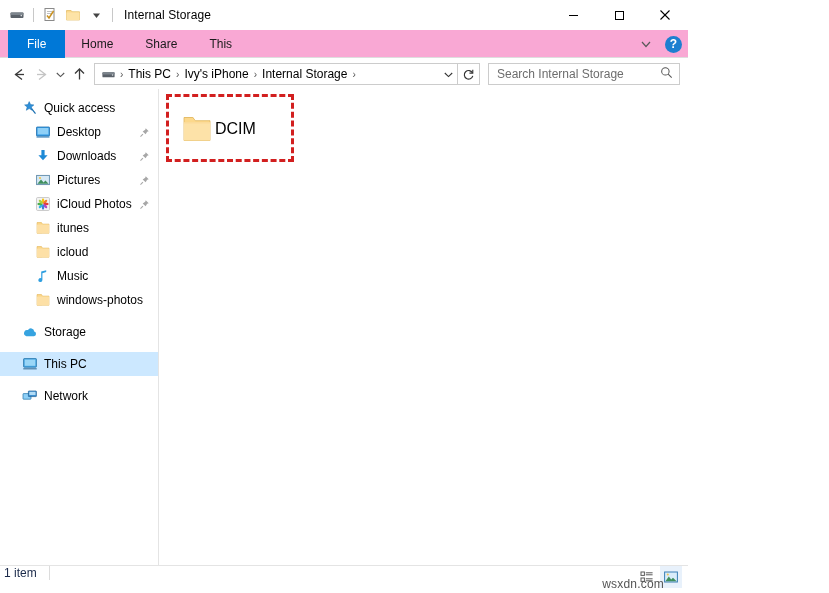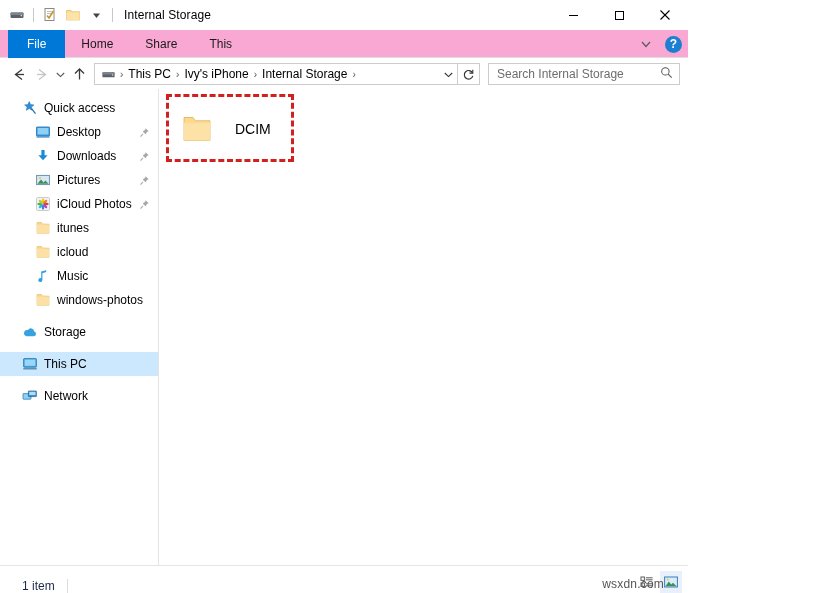--- a/index.html
+++ b/index.html
@@ -225,40 +225,40 @@
     display: flex; align-items: center;
     cursor: default;
     padding-left: 8px;
   }
   .tile .tico {
     width: 32px; height: 32px;
     flex: 0 0 32px;
     display: flex; align-items: center; justify-content: center;
   }
   .tile .tlbl {
-    font-size: 14px;
+    font-size: 16px;
     color: #000000;
-    margin-left: 22px;
+    margin-left: 2px;
     white-space: nowrap;
   }
   .annot {
     position: absolute;
     left: 7px; top: 5px;
     width: 128px; height: 68px;
     border: 3px dashed #d21f1f;
     pointer-events: none;
   }
 
   
   .statusbar {
     height: 28px;
     flex: 0 0 28px;
     border-top: 1px solid #e4e4e4;
-    display: flex; align-items: flex-end;
-    padding: 0 6px 0 22px;
+    display: flex; align-items: flex-start;
+    padding: 0 6px 0 4px;
     background: #ffffff;
     position: relative;
   }
   .status-text {
     font-size: 12px;
     color: #1b2a4a;
   }
   .status-sep {
     width: 1px; height: 14px;
     background: #dcdcdc;

